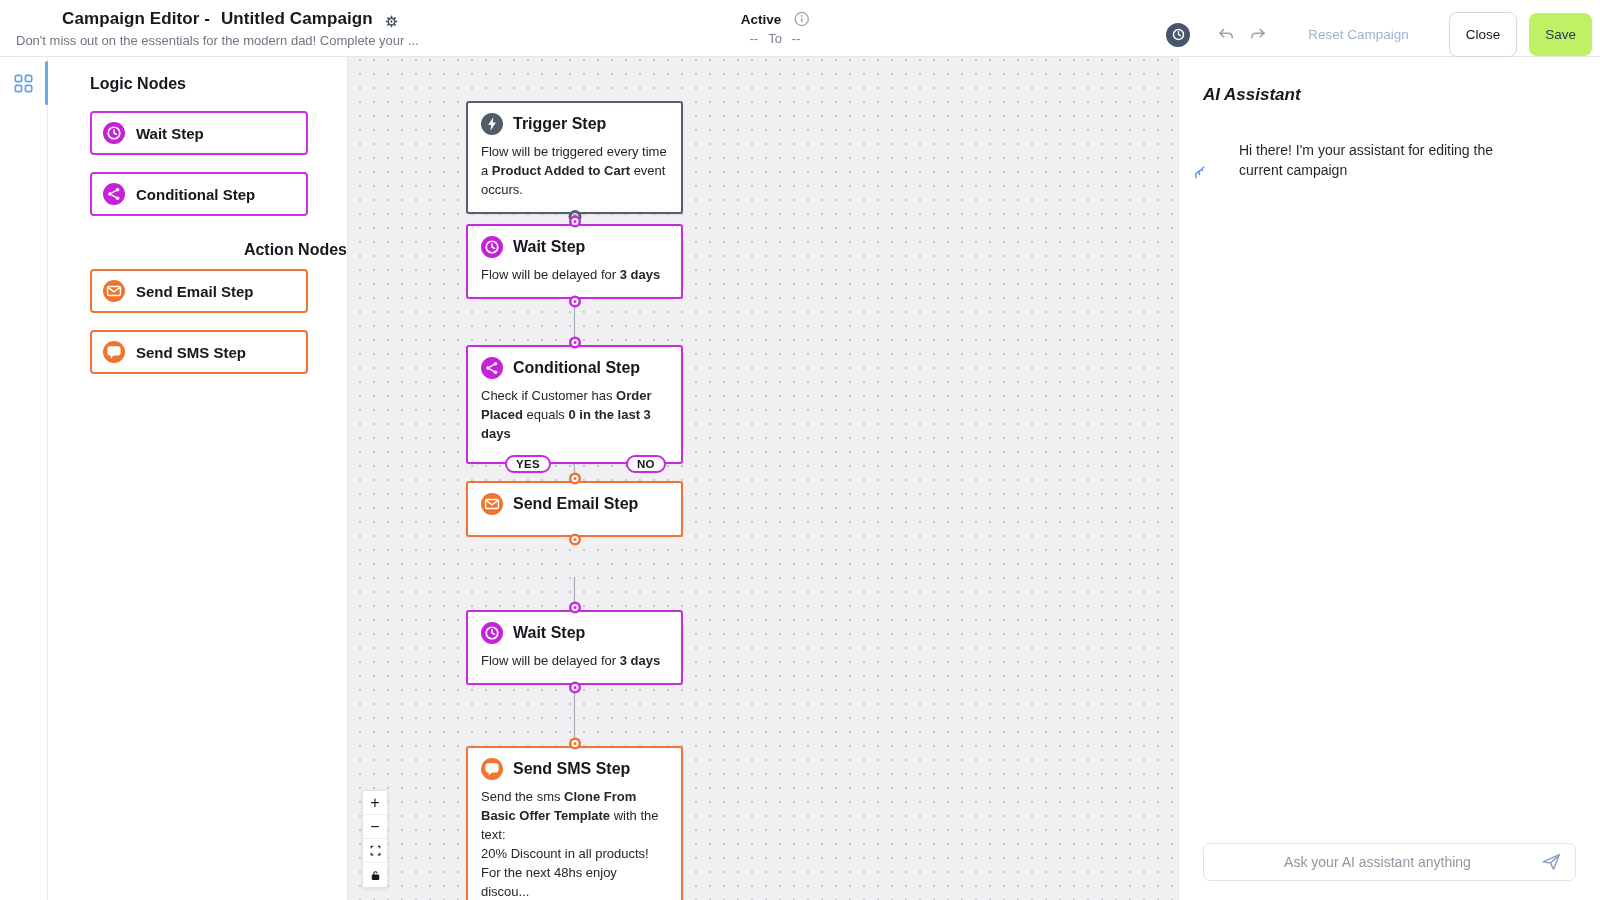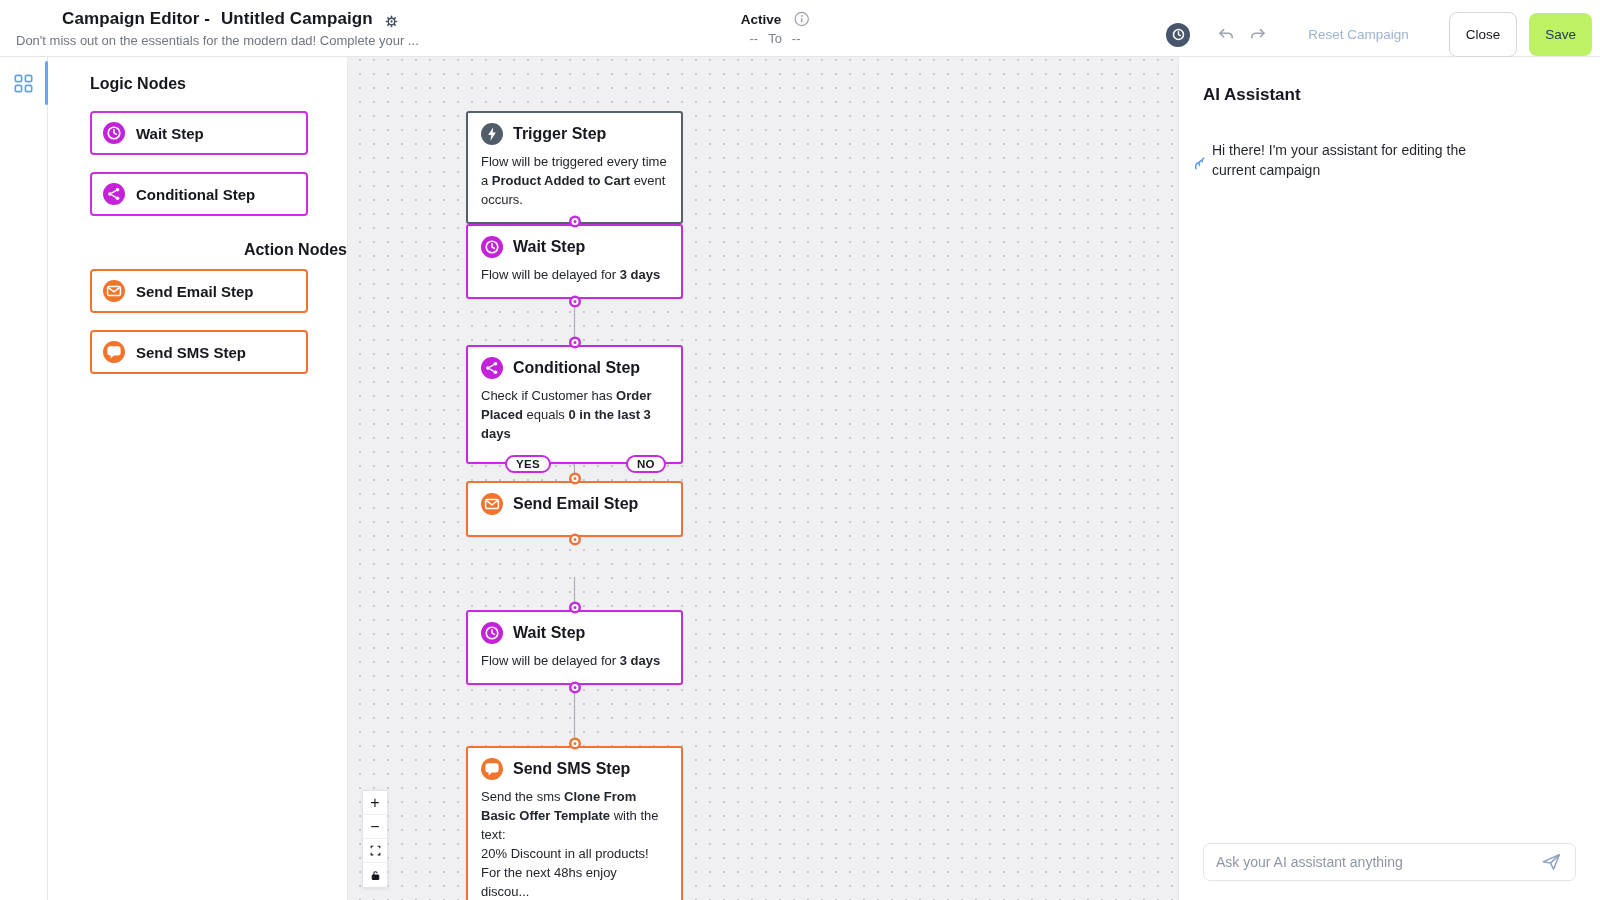--- a/index.html
+++ b/index.html
@@ -59,34 +59,34 @@
   .node-title { font-size:16px; font-weight:600; color:#15181e; }
   .node-desc { font-size:13px; color:#22262d; line-height:1.46; white-space:pre-wrap; }
   .node-desc .b { font-weight:700; }
   .handle { position:absolute; left:50%; width:7px; height:7px; border-radius:50%; border:2px solid #fff; transform:translateX(-50%); cursor:crosshair; }
   .handle.top { top:-8px; } .handle.bottom { bottom:-8px; }
   .h-magenta { background:#c62be0; box-shadow:0 0 0 2.5px #c62be0; }
   .h-orange  { background:#ee7434; box-shadow:0 0 0 2.5px #ee7434; }
   .h-slate   { background:#9aa1ab; box-shadow:0 0 0 3px #55606e; border-width:1.5px; }
   .branch-pill { position:absolute; bottom:-11px; background:#fff; border:2px solid #c62be0; border-radius:10px; font-size:11.5px; font-weight:700; color:#15181e; padding:1px 9px; letter-spacing:.3px; }
   .pill-yes { left:37px; } .pill-no { left:158px; }
-  #node-trigger { top:54px;  } #node-wait1 { top:167px; } #node-cond { top:288px; }
+  #node-trigger { top:44px;  } #node-wait1 { top:167px; } #node-cond { top:288px; }
   #node-email  { top:424px; } #node-wait2 { top:553px; } #node-sms  { top:689px; }
 
   .zoom-controls { position:absolute; left:14px; top:733px; width:26px; background:#fff; border:1px solid #e2e3e7; box-shadow:0 1px 3px rgba(0,0,0,.08); }
   .zoom-controls button { display:flex; align-items:center; justify-content:center; width:100%; height:24px; background:#fff; border:none; border-bottom:1px solid #edeef1; font-size:16px; color:#15181e; cursor:pointer; font-family:inherit; line-height:1; }
   .zoom-controls button:last-child { border-bottom:none; }
 
   
   .ai-panel { position:absolute; right:0; top:57px; bottom:0; width:422px; background:#fff; border-left:1px solid #e7e8ec; z-index:5; }
-  .ai-title { margin:28px 0 0 24px; font-size:17px; font-weight:700; color:#15181e; }
-  .ai-message { display:flex; gap:5px; margin:36px 24px 0 13px; align-items:center; }
+  .ai-title { margin:28px 0 0 24px; font-size:17px; font-weight:700; color:#15181e;font-style:italic; }
+  .ai-message { display:flex; gap:32px; margin:36px 24px 0 13px; align-items:flex-end; }
   .ai-message-text { font-size:14px; color:#1f242b; line-height:1.42; max-width:262px; }
   .ai-input-row { position:absolute; left:24px; right:24px; bottom:19px; height:38px; border:1px solid #e2e4e9; border-radius:7px; background:#fff; display:flex; align-items:center; padding:0 12px; }
-  .ai-input { flex:1; border:none; outline:none; font-size:14px; font-family:inherit; color:#14532d; background:transparent; }
+  .ai-input { flex:1; border:none; outline:none; font-size:14px; font-family:inherit; color:#14532d; background:transparent;text-align:center; }
   .ai-input::placeholder { color:#8f96a3; }
   .send-btn { width:24px; height:24px; display:flex; align-items:center; justify-content:center; cursor:pointer; }
 </style>
 </head>
 <body>
 
 <div id="app">
 
   <header class="app-header">
     <div class="title-block">

